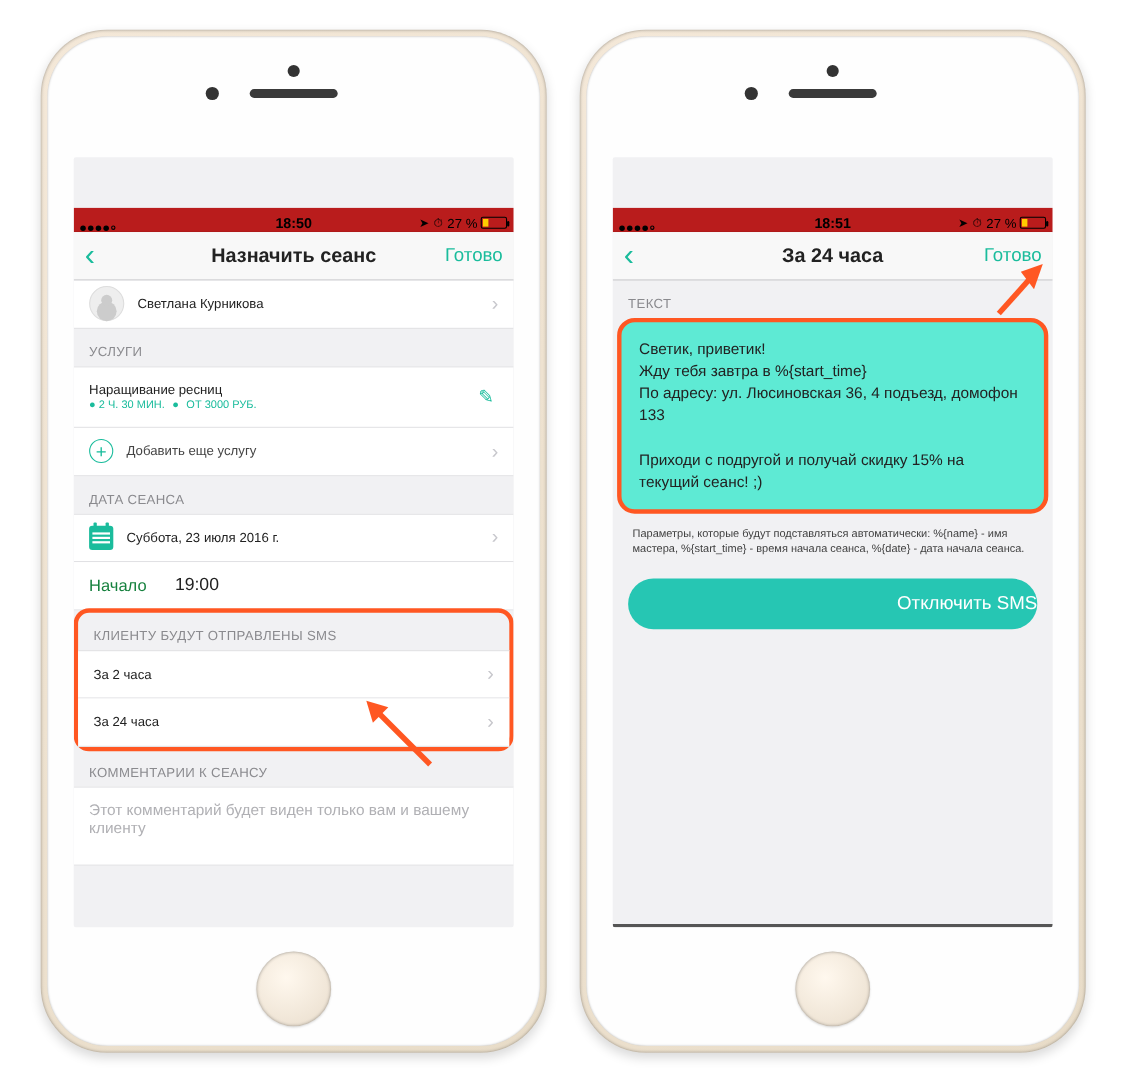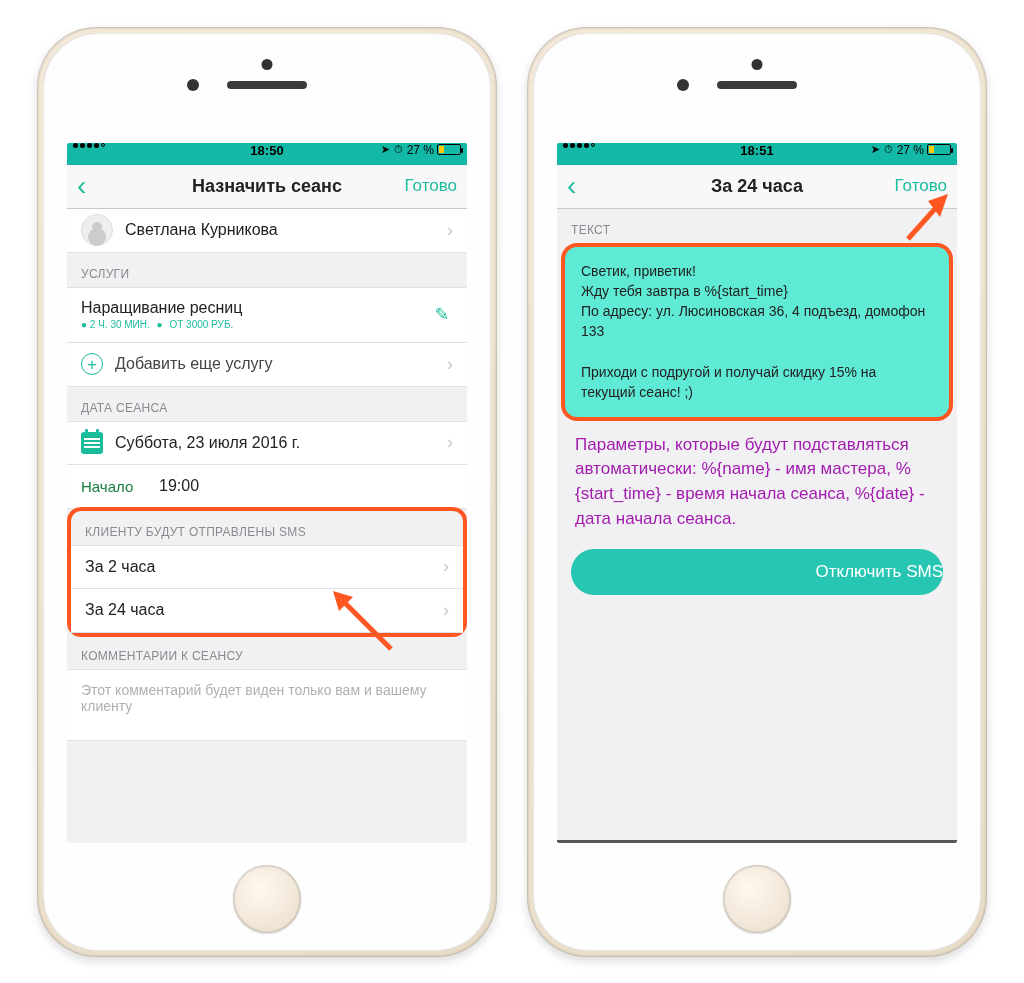--- a/index.html
+++ b/index.html
@@ -79,27 +79,28 @@
     left: 24px;
     right: 24px;
     background: #f1f1f3;
     overflow: hidden;
     border-radius: 2px;
   }
 
   
   .status-bar {
     height: 22px;
-    background: #14b8a6;
+    background: #b91c1c;
     display: flex;
-    align-items: flex-start;
+    align-items: flex-end;
     font-size: 12px;
     padding: 0 6px;
     color: #000;
     border-bottom: 0.5px solid rgba(0,0,0,0.05);
+    margin-top: 46px;
   }
   .status-left { flex: 1; display:flex; align-items:center; gap:2px;}
   .status-center { flex: 1; text-align: center; font-weight: 600; font-size: 13px;}
   .status-right { flex: 1; text-align: right; display:flex; align-items:center; justify-content:flex-end; gap:3px;}
   .dot { width:5px; height:5px; border-radius:50%; background:#000; display:inline-block; }
   .dot.hollow { background:transparent; border:1px solid #000; width:4px; height:4px;}
   .battery {
     width: 24px; height: 11px; border: 1px solid #000; border-radius: 2px; position: relative; display:inline-block;
   }
   .battery::after { content:''; position:absolute; right:-3px; top:3px; width:2px; height:5px; background:#000; border-radius:1px;}
@@ -157,21 +158,21 @@
     position: relative;
     border-bottom: 0.5px solid #e1e1e4;
   }
   .row:first-of-type { border-top: 0.5px solid #e1e1e4; }
   .row.tall { min-height: 56px; flex-direction: column; align-items: stretch; justify-content: center; padding-top:8px; padding-bottom:8px;}
   .chev {
     color: #c7c7cc;
     font-size: 18px;
     margin-left: auto;
   }
-  .row-title { font-size: 16px; color: #222; }
+  .row-title { font-size: 12px; color: #222; }
   .row-sub { font-size: 10px; color: #1abc9c; margin-top: 2px; text-transform: uppercase;}
   .row-sub span.sep { margin: 0 4px;}
   .icon-circle {
     width: 22px; height: 22px; border:1.5px solid #1abc9c; border-radius:50%;
     color:#1abc9c; display:flex; align-items:center; justify-content:center;
     font-size:17px; font-weight:400; margin-right:12px; line-height:1;
   }
   .avatar {
     width: 32px; height: 32px; border-radius:50%; background:#eee; border:1px solid #ddd;
     margin-right: 12px; position:relative;
@@ -217,22 +218,22 @@
     border:4px solid #ff5722;
     border-radius:16px;
     padding:14px 16px;
     font-size:14px;
     line-height:1.45;
     color:#222;
     margin: 0 4px;
   }
   .help-text {
     padding: 12px 18px 2px;
-    font-size:17px;
-    color:#a21caf;
+    font-size:10px;
+    color:#404040;
     line-height:1.45;
   }
   .big-btn {
     background:#26c6b3;
     color:#fff;
     text-align:right;
     border-radius:24px;
     padding:13px 0;
     font-size:17px;
     margin:16px 14px;

